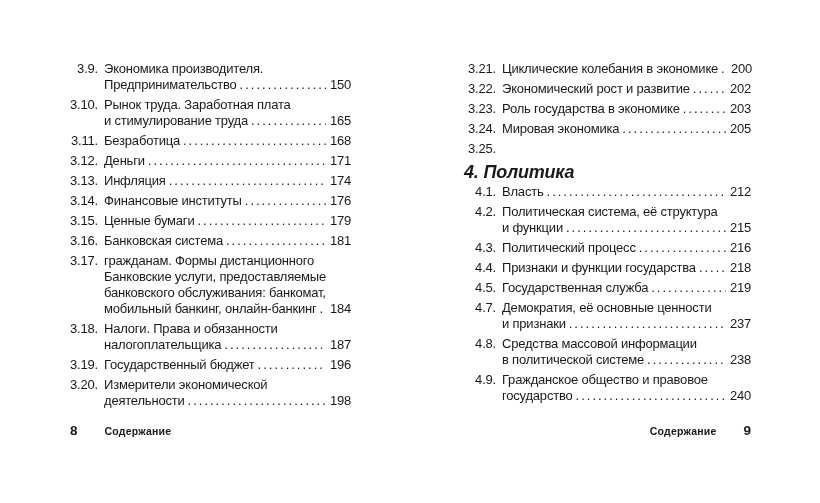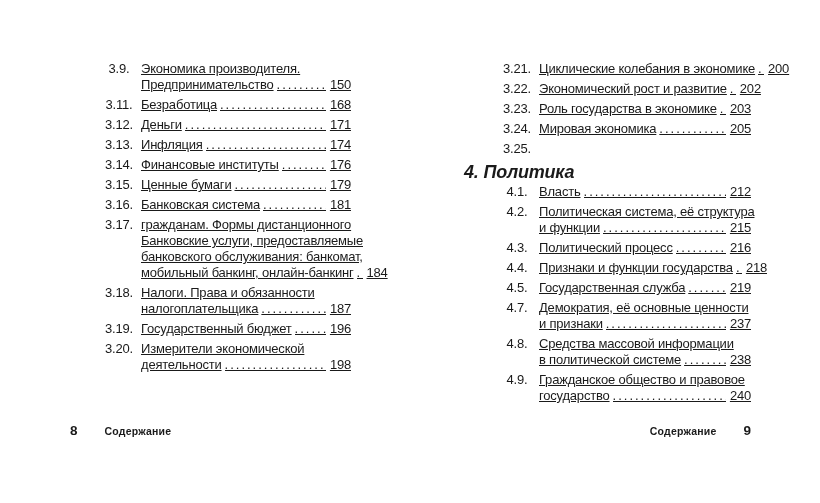--- a/index.html
+++ b/index.html
@@ -20,27 +20,26 @@
     line-height: 16px;
     letter-spacing: -0.2px;
   }
   .toc-col.left  { left: 66px;  width: 285px; }
   .toc-col.right { left: 464px; width: 287px; }
 
   .toc-entry { display: flex; margin-bottom: 4px; }
   .entry-num {
     flex: 0 0 32px;
     width: 32px;
-    text-align: center;
+    text-align: right;
     margin-right: 6px;
     white-space: nowrap;
-    margin-left: 37px;
   }
   .entry-body { flex: 1; min-width: 0; }
-  .entry-line { white-space: nowrap; text-decoration: underline; }
+  .entry-line { white-space: nowrap; }
   .entry-line.last { display: flex; align-items: flex-start; }
   .line-text { white-space: nowrap; flex: 0 0 auto; }
   .dots {
     flex: 1 1 auto;
     min-width: 6px;
     overflow: hidden;
     white-space: nowrap;
     margin: 0 4px 0 3px;
   }
   .dots::after {
@@ -79,20 +78,31 @@
         <div class="entry-body">
           <div class="entry-line"><span class="line-text">Экономика производителя.</span></div>
           <div class="entry-line last">
             <span class="line-text">Предпринимательство</span>
             <span class="dots"></span>
             <span class="page-ref">150</span>
           </div>
         </div>
       </div>
       <div class="toc-entry">
+        <span class="entry-num">3.10.</span>
+        <div class="entry-body">
+          <div class="entry-line"><span class="line-text">Рынок труда. Заработная плата</span></div>
+          <div class="entry-line last">
+            <span class="line-text">и стимулирование труда</span>
+            <span class="dots"></span>
+            <span class="page-ref">165</span>
+          </div>
+        </div>
+      </div>
+      <div class="toc-entry">
         <span class="entry-num">3.11.</span>
         <div class="entry-body">
           <div class="entry-line last">
             <span class="line-text">Безработица</span>
             <span class="dots"></span>
             <span class="page-ref">168</span>
           </div>
         </div>
       </div>
       <div class="toc-entry">

